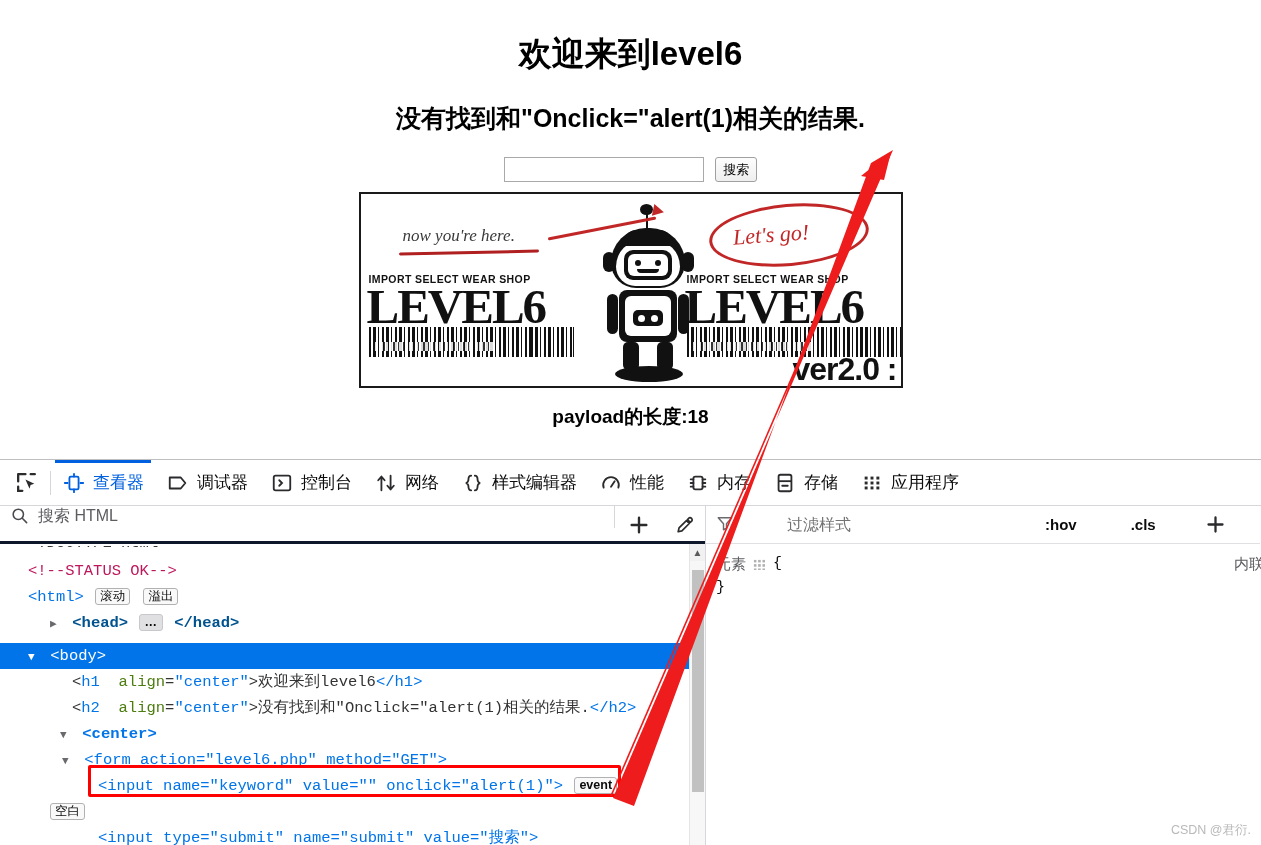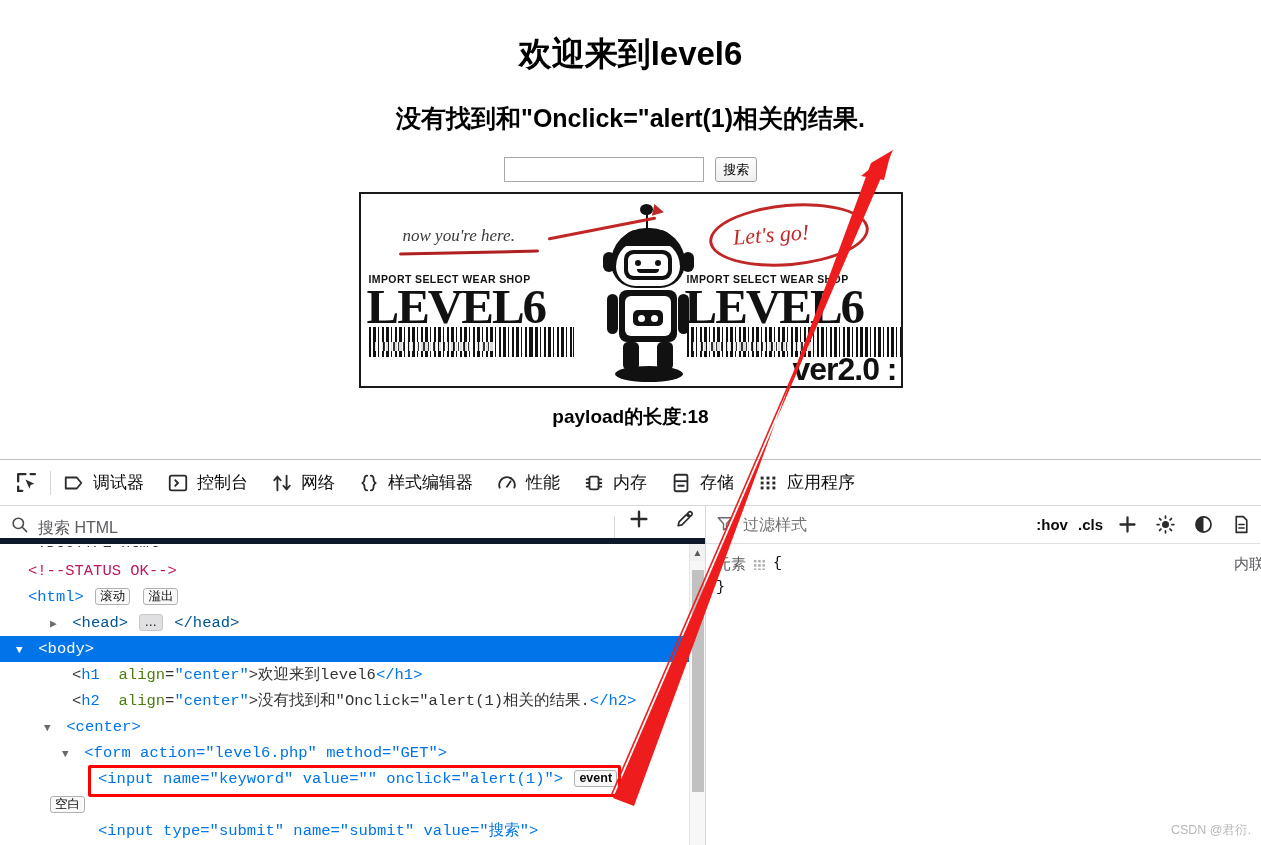--- a/index.html
+++ b/index.html
@@ -165,22 +165,22 @@
     content:""; position:absolute; left:4px; right:4px; top:0; height:3px;
     background:#0060df;
   }
   .dt-tab .ic { display:flex; align-items:center; justify-content:center; width:24px; height:24px; }
 
   .dt-panes { display:flex; height:339px; }
   .dt-left { width:706px; border-right:1px solid #d7d7db; position:relative; }
   .dt-right { width:554px; position:relative; }
 
   .dt-searchbar {
-    display:flex; align-items:flex-end; height:38px;
-    border-bottom:6px solid #0f172a; background:#fff;
+    display:flex; align-items:flex-start; height:38px;
+    border-bottom:3px solid #0f172a; background:#fff;
   }
   .dt-searchbar .sicon { margin:0 7px 0 10px; }
   .dt-searchbar input {
     flex:1; border:0; outline:0; font-size:16px; color:#0c0c0d;
     background:transparent; font-family:"Liberation Sans", sans-serif;
   }
   .dt-searchbar input::placeholder { color:#5c5c61; }
   .sb-divider { width:1px; height:22px; background:#d7d7db; margin:0 2px; }
   .sb-btn { width:44px; height:38px; display:flex; align-items:center; justify-content:center; cursor:pointer; }
 
@@ -191,21 +191,21 @@
     font-family:"Liberation Mono", monospace;
     font-size:15.5px;
     line-height:26px;
     color:#0c0c0d;
     padding-top:2px;
   }
   .mline { white-space:nowrap; padding-left:8px; height:26px; position:relative; }
   .mline.sel { background:#0074e8; color:#fff; }
   .mline.sel .tag, .mline.sel .punc, .mline.sel .twist { color:#fff; }
   .ind1 { padding-left:28px; }
-  .ind2 { padding-left:50px; }
+  .ind2 { padding-left:50px;font-weight:bold; }
   .ind3 { padding-left:72px; }
   .ind4 { padding-left:94px; }
   .twist { display:inline-block; width:13px; color:#6a6a6e; font-size:11px; }
   .tag { color:#0074e8; }
   .tag2 { color:#00538f; }
   .attr { color:#4d7c0f; }
   .val { color:#0074e8; }
   .punc { color:#333; }
   .comment { color:#be185d; }
   .badge {
@@ -231,21 +231,21 @@
     font-size:10px; color:#5a5a5a; background:#f1f1f1;
   }
   .mscroll .thumb {
     position:absolute; top:26px; left:2px; width:12px; height:222px;
     background:#c1c1c1; border-radius:0;
   }
 
   
   .dt-filterbar {
     display:flex; align-items:center; height:38px;
-    border-bottom:1px solid #e0e0e2; background:#fff; padding-left:10px;
+    border-bottom:1px solid #e0e0e2; background:#fff; padding-left:10px;gap:44px;
   }
   .dt-filterbar input {
     flex:1; border:0; outline:0; font-size:16px; color:#0c0c0d;
     background:transparent; margin-left:7px; font-family:"Liberation Sans", sans-serif;
   }
   .dt-filterbar input::placeholder { color:#737373; }
   .pseudo {
     font-size:15px; font-weight:bold; color:#0c0c0d; padding:0 5px; cursor:pointer;
   }
   .fb-btn { width:38px; height:38px; display:flex; align-items:center; justify-content:center; cursor:pointer; }
@@ -352,20 +352,29 @@
 
   <div class="dt-tabbar">
     <div class="dt-picker">
       <svg width="25" height="25" viewBox="0 0 24 24" aria-hidden="true">
         <path d="M4 4h7M4 4v7M4 16v4h4M20 4h-4" stroke="#2b2b2e" stroke-width="2.2" fill="none" stroke-linecap="round"></path>
         <path d="M11 9l8.5 4.2-3.6 1.2-1 3.7z" fill="#2b2b2e"></path>
       </svg>
     </div>
     <div class="dt-sep"></div>
 
+    <div class="dt-tab active">
+      <span class="ic">
+        <svg width="22" height="22" viewBox="0 0 24 24">
+            <rect x="7" y="5" width="10" height="14" rx="1.5" fill="none" stroke="#0060df" stroke-width="2"></rect>
+            <path d="M12 2v3M12 19v3M2 12h3M19 12h3" stroke="#0060df" stroke-width="2" stroke-linecap="round"></path>
+          </svg>
+      </span>
+      <span>查看器</span>
+    </div>
 
     <div class="dt-tab">
       <span class="ic">
         <svg width="22" height="22" viewBox="0 0 24 24">
             <path d="M3 6h12l5 6-5 6H3z" fill="none" stroke="#2b2b2e" stroke-width="2" stroke-linejoin="round"></path>
           </svg>
       </span>
       <span>调试器</span>
     </div>
 
@@ -485,36 +494,36 @@
           <span class="badge">滚动</span>
           <span class="badge">溢出</span>
         </div>
         <div class="mline ind2">
           <span class="twist">▶</span>
           <span class="tag2">&lt;head&gt;</span>
           <span class="badge dots">…</span>
           <span class="tag2">&lt;/head&gt;</span>
         </div>
 
-        <div class="mline sel ind1" style="padding-left:16px;">
+        <div class="mline sel ind1" style="padding-left:28px;margin-top:7px;">
           <span class="twist">▼</span>
           <span class="tag">&lt;body&gt;</span>
         </div>
 
         <div class="mline ind3">
           <span class="punc">&lt;</span><span class="tag">h1</span>
           <span>&nbsp;</span><span class="attr">align</span><span class="punc">=</span><span class="val">"center"</span><span class="punc">&gt;</span><span class="punc">欢迎来到level6</span><span class="tag">&lt;/h1&gt;</span>
         </div>
 
         <div class="mline ind3">
           <span class="punc">&lt;</span><span class="tag">h2</span>
           <span>&nbsp;</span><span class="attr">align</span><span class="punc">=</span><span class="val">"center"</span><span class="punc">&gt;</span><span class="punc">没有找到和"Onclick="alert(1)相关的结果.</span><span class="tag">&lt;/h2&gt;</span>
         </div>
 
-        <div class="mline ind2" style="padding-left:44px;">
+        <div class="mline ind2" style="padding-left:60px;">
           <span class="twist">▼</span>
           <span class="tag">&lt;center&gt;</span>
         </div>
 
         <div class="mline ind3" style="padding-left:62px;">
           <span class="twist">▼</span>
           <span class="tag">&lt;form action="level6.php" method="GET"&gt;</span>
         </div>
 
         <div class="mline ind4" style="padding-left:98px;">

